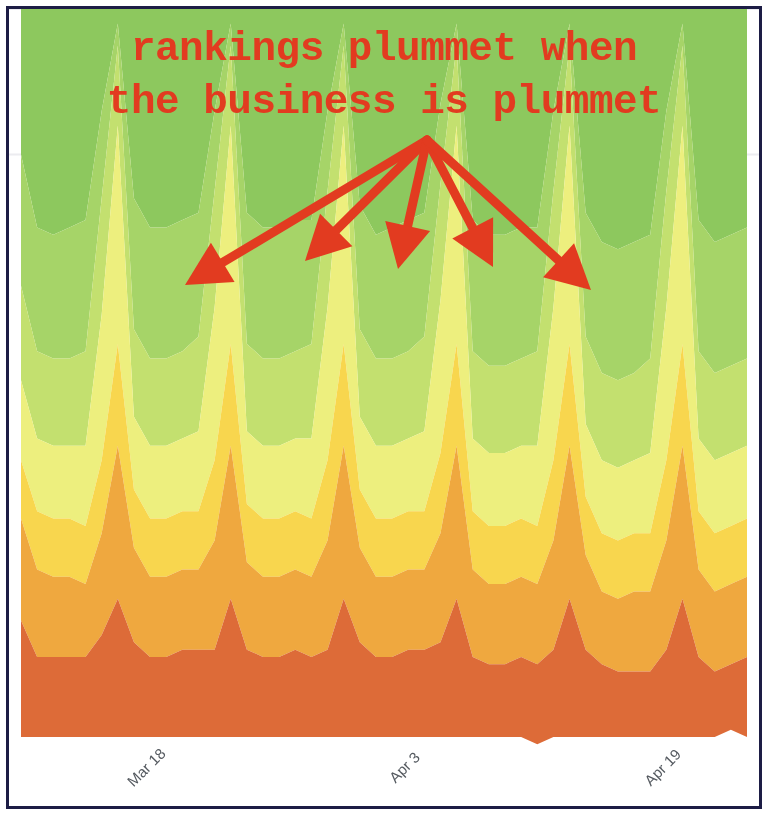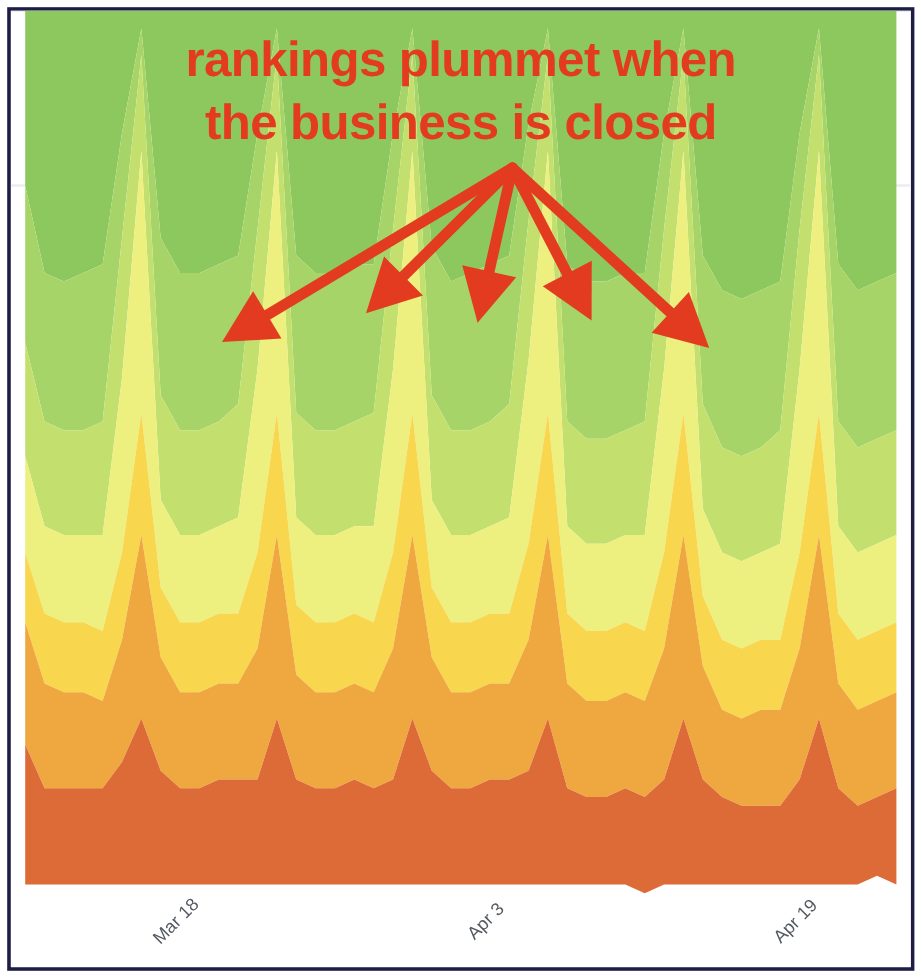--- a/index.html
+++ b/index.html
@@ -42,21 +42,21 @@
   }
   .annotation {
     position: absolute;
     left: 0;
     top: 14px;
     width: 750px;
     text-align: center;
     pointer-events: none;
   }
   .annotation-line {
-    font-family: Liberation Sans, sans-serif;
+    font-family: Liberation Mono, monospace;
     font-weight: bold;
     font-size: 41px;
     line-height: 53px;
     letter-spacing: -0.5px;
     color: #e23b20;
     white-space: nowrap;
   }
   .tick-label {
     font-family: "Liberation Sans", sans-serif;
     font-size: 15px;
@@ -99,18 +99,18 @@
             <polygon points="389,260 376.21066245703935,212.02674864872907 421.09057314889526,222.1160308972858" fill="#e23b20"></polygon>
             <line x1="418" y1="131" x2="466.4769561392445" y2="224.28141560127355" stroke="#e23b20" stroke-width="9" stroke-linecap="round"></line>
             <polygon points="484,258 443.30154286726446,229.56348145403717 484.11877661309126,208.35137572785948" fill="#e23b20"></polygon>
             <line x1="418" y1="131" x2="553.9597711571861" y2="255.35344922913362" stroke="#e23b20" stroke-width="9" stroke-linecap="round"></line>
             <polygon points="582,281 534.0094542943752,268.2757113017526 565.0552789117398,234.33227638676738" fill="#e23b20"></polygon>
           </g>
       </svg>
 
       <div class="annotation">
         <div class="annotation-line">rankings plummet when</div>
-        <div class="annotation-line">the business is closed</div>
+        <div class="annotation-line">the business is plummet</div>
       </div>
 
     </div>
   </div>
 </div>
 
 </body></html>

